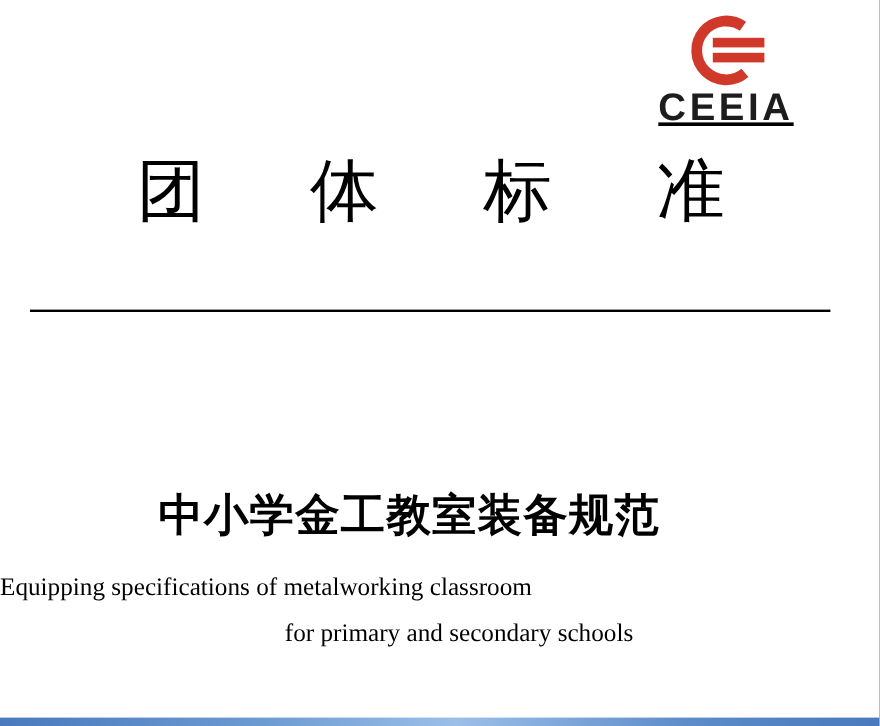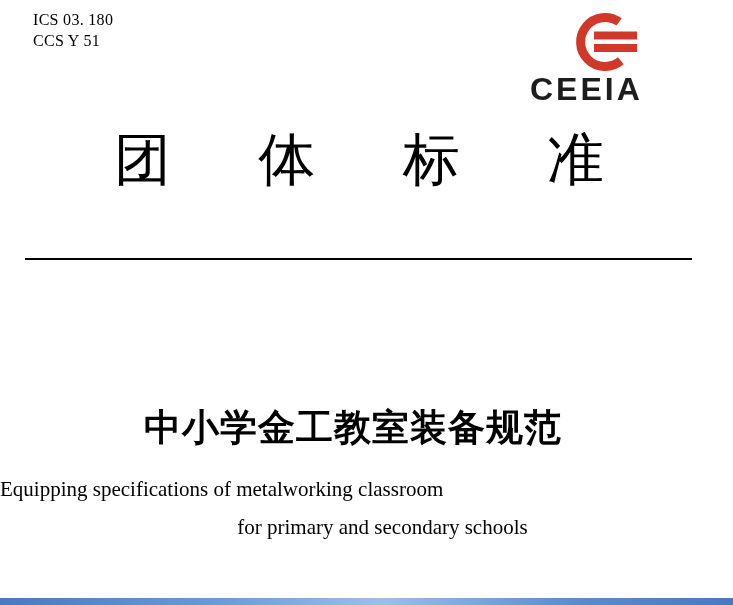--- a/index.html
+++ b/index.html
@@ -21,21 +21,21 @@
   }
   
   .codes{
     position:absolute;top:9px;left:33px;
     font-size:16px;line-height:21px;
     letter-spacing:.3px;
   }
   
   .logo{
     position:absolute;top:0px;right:53px;
-    width:150px;
+    width:150px;text-align:center;text-decoration:underline;
   }
   .logo svg{display:block;margin:0 auto;}
   .logo-text{
     font-family:"Liberation Sans", sans-serif;
     font-weight:bold;
     font-size:32px;line-height:32px;
     letter-spacing:3px;
     color:#1d1d1d;
     margin-top:-2px;
   }
@@ -54,23 +54,23 @@
     font-size:21px;line-height:26px;
     letter-spacing:.5px;
   }
   
   .rule{
     position:absolute;top:258px;left:25px;
     width:667px;height:2px;background:#000;
   }
   
   .title-cn{
-    position:absolute;top:406px;left:16px;width:674px;
+    position:absolute;top:406px;left:4px;width:674px;
     text-align:center;
-    font-family:Liberation Mono, monospace;
+    font-family:Liberation Sans, sans-serif;
     font-weight:700;
     font-size:37px;line-height:48px;
     letter-spacing:1px;
   }
   .title-en1{
     position:absolute;top:476px;left:0;width:733px;
     text-align:left;
     font-size:21px;line-height:26px;
   }
   .title-en2{
@@ -87,24 +87,20 @@
       var(--footer-light) 52%,
       #5d8cc9 78%,
       var(--footer-dark) 100%);
   }
 </style>
 </head>
 <body>
 
 <div class="page">
 
-  <div class="codes">
-    <div>ICS 03. 180</div>
-    <div>CCS Y 51</div>
-  </div>
 
   <div class="logo">
     <svg width="150" height="75" viewBox="0 0 150 75" aria-hidden="true">
       <path d="M 89.1 21.9 A 24.5 24.5 0 1 0 90.8 60.8" fill="none" stroke="var(--logo-red)" stroke-width="9" stroke-linecap="butt"></path>
       <rect x="64" y="31.5" width="43" height="8" fill="var(--logo-red)"></rect>
       <rect x="64" y="44" width="43" height="8" fill="var(--logo-red)"></rect>
     </svg>
     <div class="logo-text">CEEIA</div>
   </div>
 

